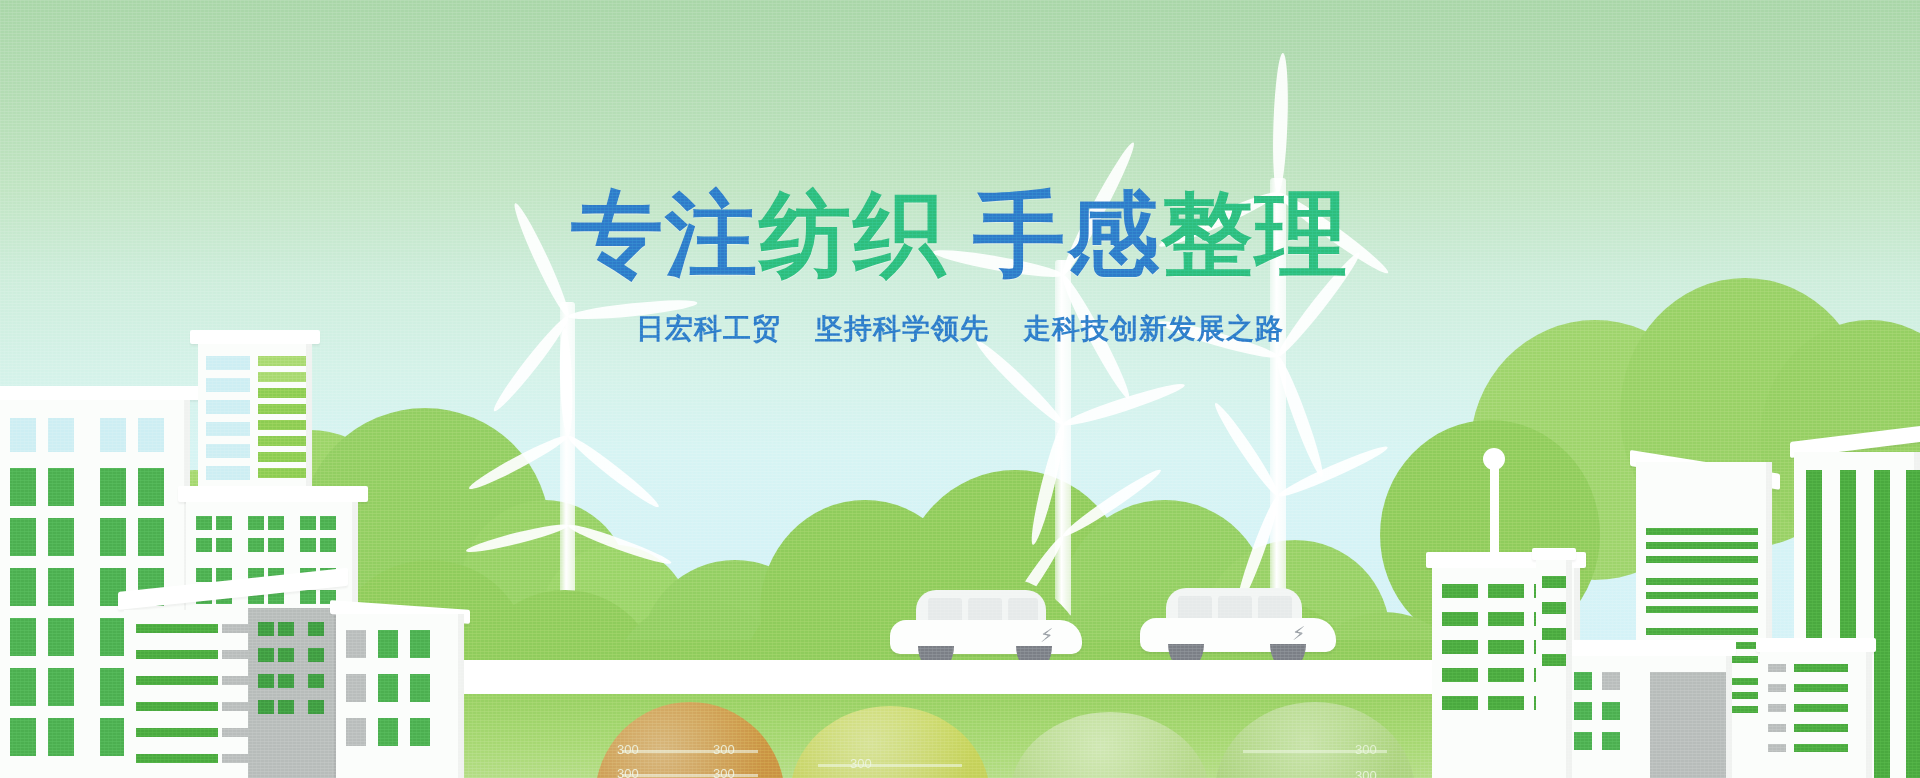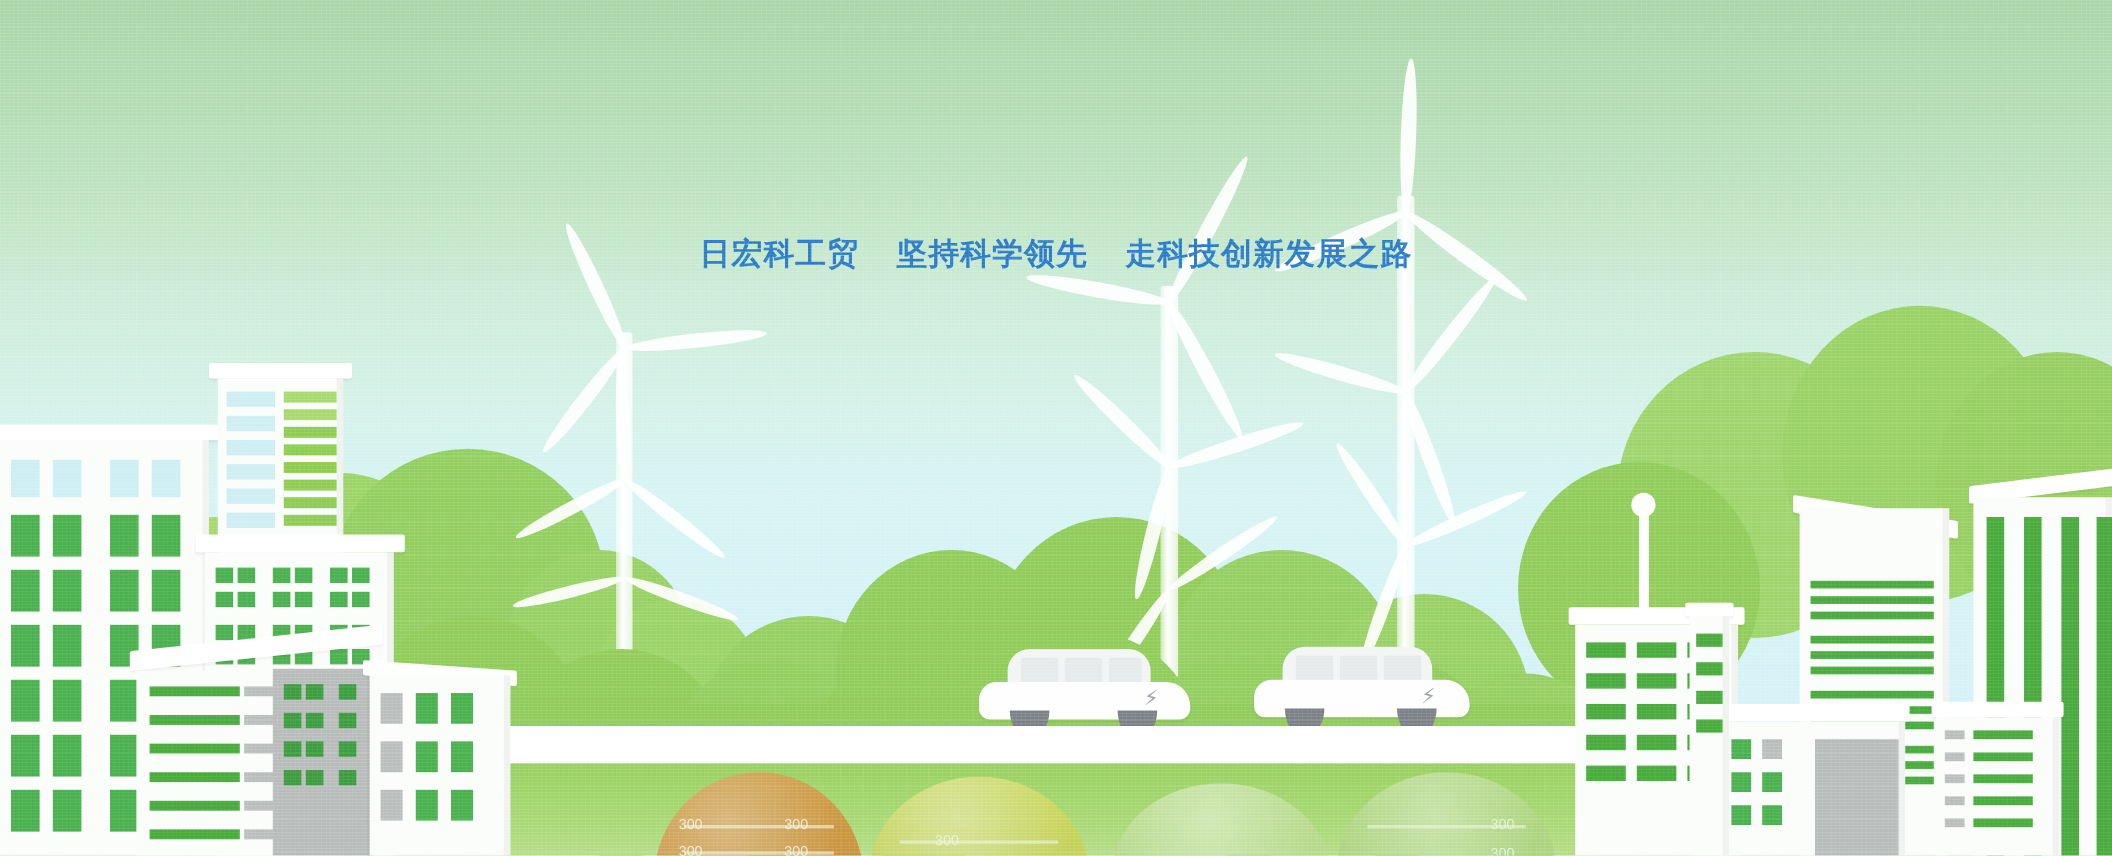--- a/index.html
+++ b/index.html
@@ -237,20 +237,21 @@
       <div class="blade" style="left:1278px; top:350px; width:132px; height:13px; transform:rotate(-52deg);"></div>
       <div class="blade" style="left:1278px; top:350px; width:128px; height:13px; transform:rotate(70deg);"></div>
       <div class="blade" style="left:1278px; top:350px; width:124px; height:13px; transform:rotate(196deg);"></div>
       <div class="blade" style="left:1278px; top:490px; width:120px; height:12px; transform:rotate(-24deg);"></div>
       <div class="blade" style="left:1278px; top:490px; width:118px; height:12px; transform:rotate(110deg);"></div>
       <div class="blade" style="left:1278px; top:490px; width:112px; height:12px; transform:rotate(236deg);"></div>
     </div>
   </div>
 
   <div id="text-block">
+    <h1 id="headline"><span class="seg-blue">专注</span><span class="seg-green">纺织</span><span class="gap"></span><span class="seg-blue">手感</span><span class="seg-green">整理</span></h1>
     <p id="subline"><span>日宏科工贸</span><span class="sub-gap"></span><span>坚持科学领先</span><span class="sub-gap"></span><span>走科技创新发展之路</span></p>
   </div>
 
   <div class="layer" style="z-index:18;">
     <div class="blob" style="left:330px; top:560px; width:200px; height:200px; background:#8fcc5c;"></div>
     <div class="blob" style="left:470px; top:590px; width:190px; height:190px; background:#8fcc5c;"></div>
     <div class="blob" style="left:610px; top:600px; width:180px; height:180px; background:#92ce62;"></div>
     <div class="blob" style="left:740px; top:585px; width:200px; height:200px; background:#8fcc5c;"></div>
     <div class="blob" style="left:890px; top:575px; width:200px; height:200px; background:#8fcc5c;"></div>
     <div class="blob" style="left:1040px; top:590px; width:190px; height:190px; background:#92ce62;"></div>

